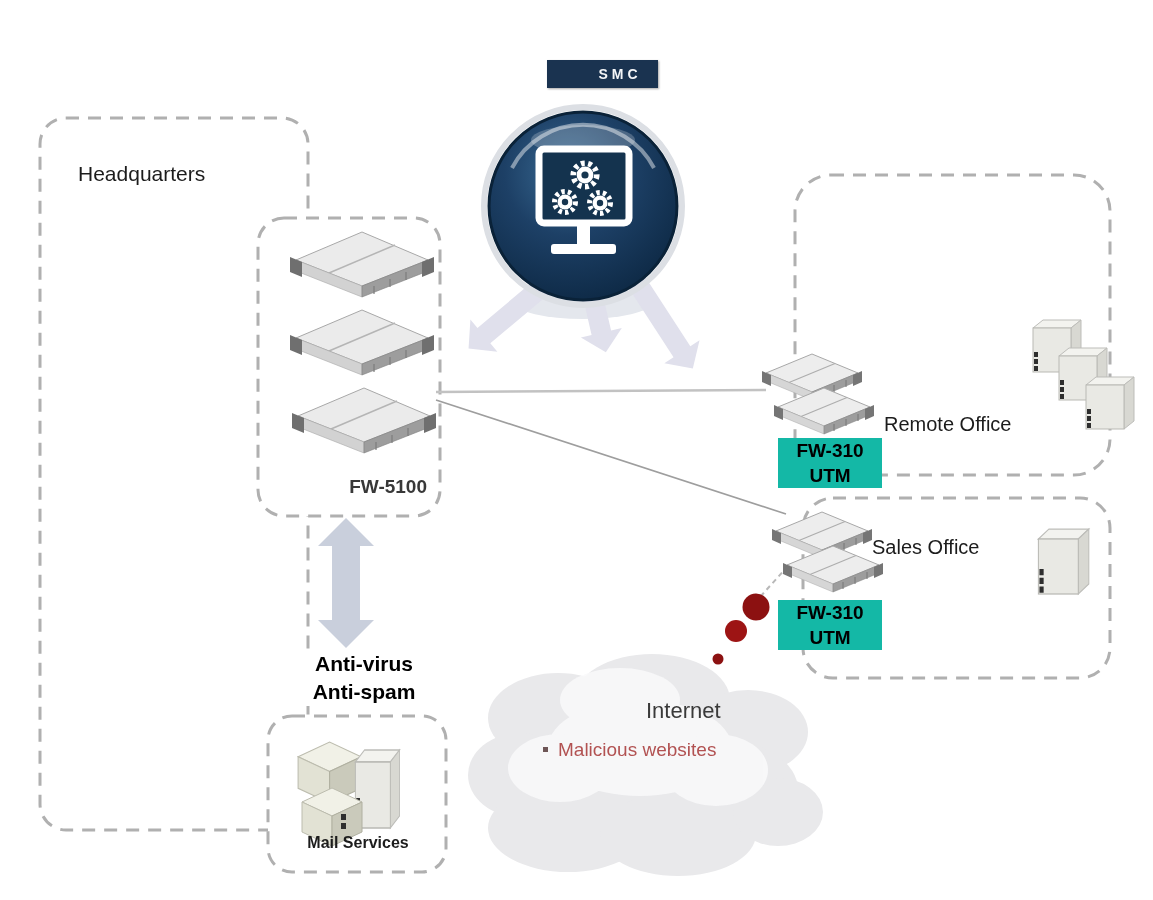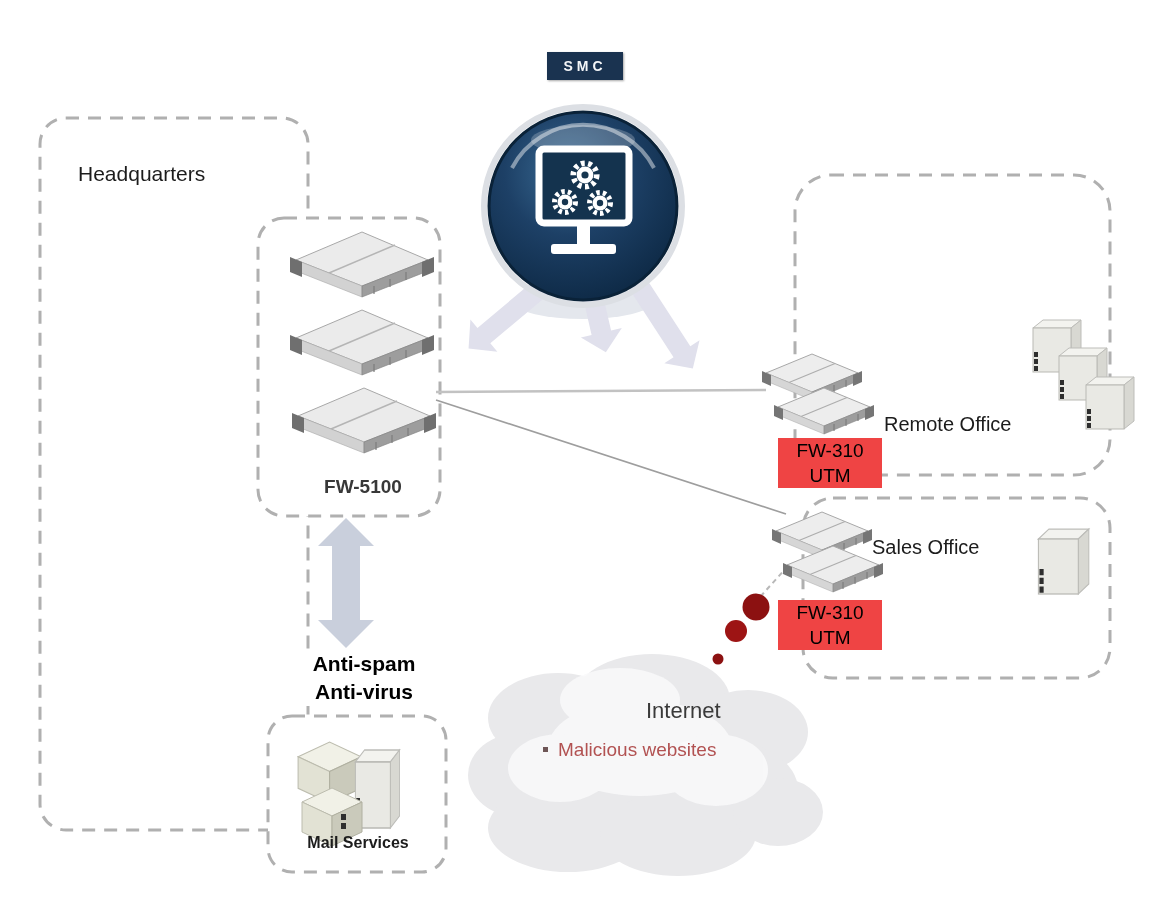--- a/index.html
+++ b/index.html
@@ -10,22 +10,22 @@
   .canvas svg.art{position:absolute;left:0;top:0;z-index:1;}
   .abs{position:absolute;z-index:2;}
   .lbl{color:#1c1c1c;font-weight:normal;white-space:nowrap;}
   .badge{
     background:#1a3350;color:#f4f6f8;font-weight:bold;font-size:14px;
     letter-spacing:4px;text-align:center;line-height:28px;width:76px;height:28px;
     box-shadow:1px 1px 2px rgba(0,0,0,.35);
   }
   .hq-label{font-size:21px;}
   .office-label{font-size:20px;}
-  .fw-big-label{width:128px;text-align:center;font-size:19px;font-weight:600;color:#383838;}
-  .fw-label{width:104px;text-align:center;font-size:19px;font-weight:normal;line-height:25px;background:#ef4444;}
+  .fw-big-label{width:128px;text-align:right;font-size:19px;font-weight:600;color:#383838;}
+  .fw-label{width:104px;text-align:center;font-size:19px;font-weight:bold;line-height:25px;background:#14b8a6;}
   .anti-label{width:164px;text-align:center;font-size:21px;font-weight:bold;line-height:28px;background:#fff;}
   .mail-label{width:176px;text-align:center;font-size:16px;font-weight:bold;}
   .internet-label{font-size:22px;font-weight:normal;color:#3a3a3a;}
   .bullets{font-size:19px;color:#b25252;line-height:27px;}
   .bullet-row{display:flex;align-items:flex-start;}
   .bullet-dot{width:5px;height:5px;background:#6e5656;margin:11px 10px 0 0;flex:0 0 auto;}
 </style>
 </head>
 <body>
 
@@ -167,31 +167,31 @@
     <use href="#fw310u" transform="translate(783,540)"></use>
     <use href="#towerpc" transform="translate(1030,524) scale(1.05,1.25)"></use>
 
     <g>
       <circle cx="756" cy="607" r="13.5" fill="#8c1111"></circle>
       <circle cx="736" cy="631" r="11" fill="#9d1414"></circle>
       <circle cx="718" cy="659" r="5.5" fill="#8c1111"></circle>
     </g>
   </svg>
 
-  <div class="abs badge" style="left:547px;top:52px;">
+  <div class="abs badge" style="left:547px;top:60px;padding-left:35px;">
     <span>SMC</span>
   </div>
 
   <div class="abs lbl hq-label" style="left:78px;top:162px;">Headquarters</div>
 
   <div class="abs fw-big-label" style="left:299px;top:476px;">FW-5100</div>
 
   <div class="abs anti-label" style="left:282px;top:650px;">
+    <div>Anti-virus</div>
     <div>Anti-spam</div>
-    <div>Anti-virus</div>
   </div>
 
   <div class="abs lbl mail-label" style="left:270px;top:834px;">Mail Services</div>
 
   <div class="abs lbl office-label" style="left:884px;top:413px;">Remote Office</div>
 
   <div class="abs fw-label" style="left:778px;top:438px;">
     <div>FW-310</div>
     <div>UTM</div>
   </div>

